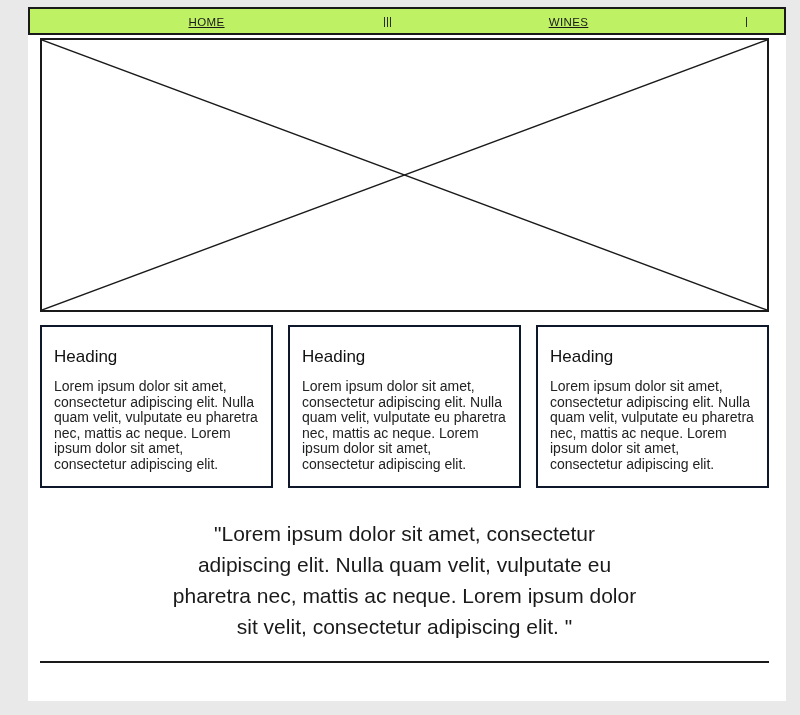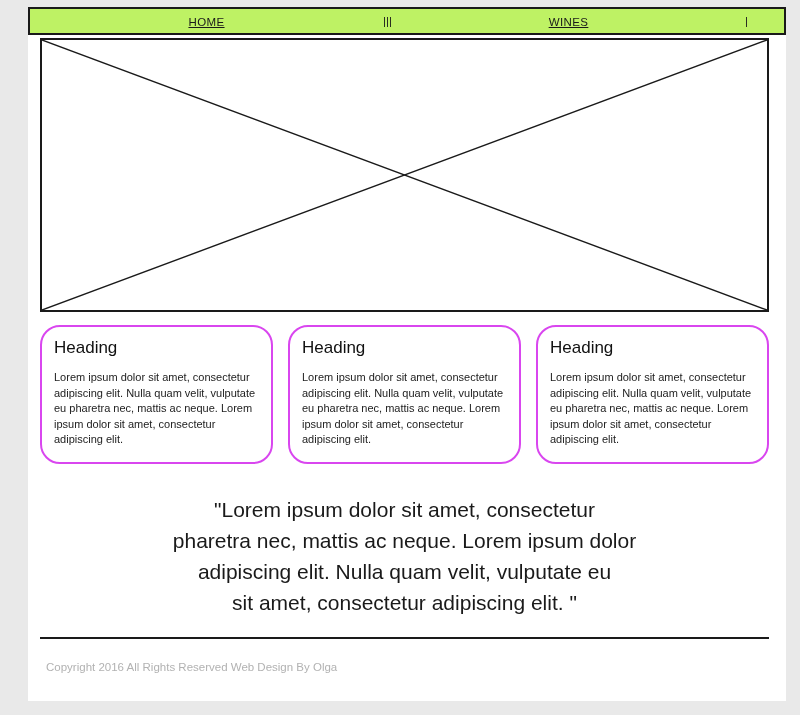--- a/index.html
+++ b/index.html
@@ -71,35 +71,35 @@
   }
   
   .cards {
     margin-top: 13px;
     display: flex;
     gap: 15px;
   }
   .card {
     flex: 1;
     box-sizing: border-box;
-    border: 2px solid #d946ef;
-    border-radius: 20px;
+    border: 2px solid #0f172a;
+    border-radius: 0;
     background: #ffffff;
-    padding: 9px 12px 14px 12px;
+    padding: 18px 12px 14px 12px;
     min-height: 132px;
   }
   .card h2 {
     margin: 2px 0 12px 0;
     font-size: 17px;
     font-weight: normal;
     color: #111111;
   }
   .card p {
     margin: 0;
-    font-size: 11px;
+    font-size: 14px;
     line-height: 15.5px;
     color: #222222;
   }
   
   .quote {
     margin: 30px 0 0 0;
     text-align: center;
     font-size: 21px;
     line-height: 31px;
     color: #1a1a1a;
@@ -153,25 +153,22 @@
         <p>Lorem ipsum dolor sit amet, consectetur adipiscing elit. Nulla quam velit, vulputate eu pharetra nec, mattis ac neque. Lorem ipsum dolor sit amet, consectetur adipiscing elit.</p>
       </section>
       <section class="card">
         <h2>Heading</h2>
         <p>Lorem ipsum dolor sit amet, consectetur adipiscing elit. Nulla quam velit, vulputate eu pharetra nec, mattis ac neque. Lorem ipsum dolor sit amet, consectetur adipiscing elit.</p>
       </section>
     </div>
 
     <blockquote class="quote">
       <div>"Lorem ipsum dolor sit amet, consectetur</div>
+      <div>adipiscing elit. Nulla quam velit, vulputate eu</div>
       <div>pharetra nec, mattis ac neque. Lorem ipsum dolor</div>
-      <div>adipiscing elit. Nulla quam velit, vulputate eu</div>
-      <div>sit amet, consectetur adipiscing elit. "</div>
+      <div>sit velit, consectetur adipiscing elit. "</div>
     </blockquote>
 
     <div class="divider"></div>
 
-    <footer>
-      <p class="copyright">Copyright 2016 All Rights Reserved Web Design By Olga</p>
-    </footer>
 
   </div>
 </div>
 
 </body></html>

